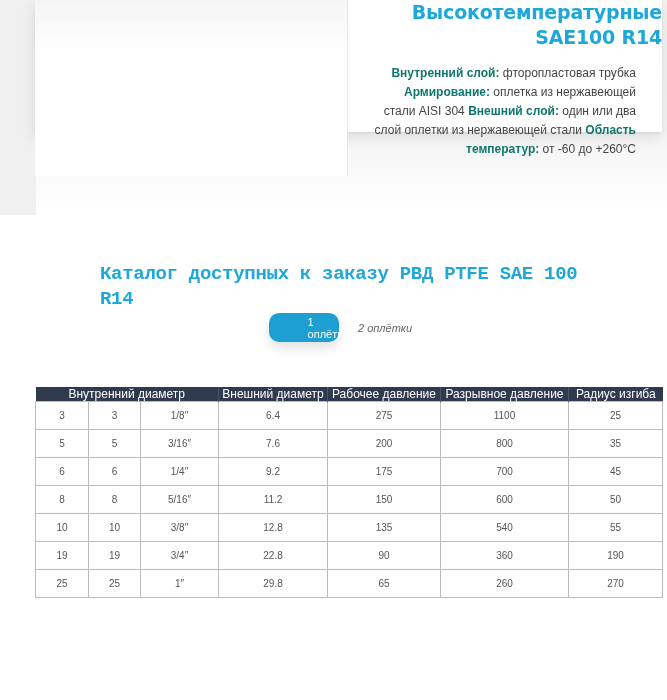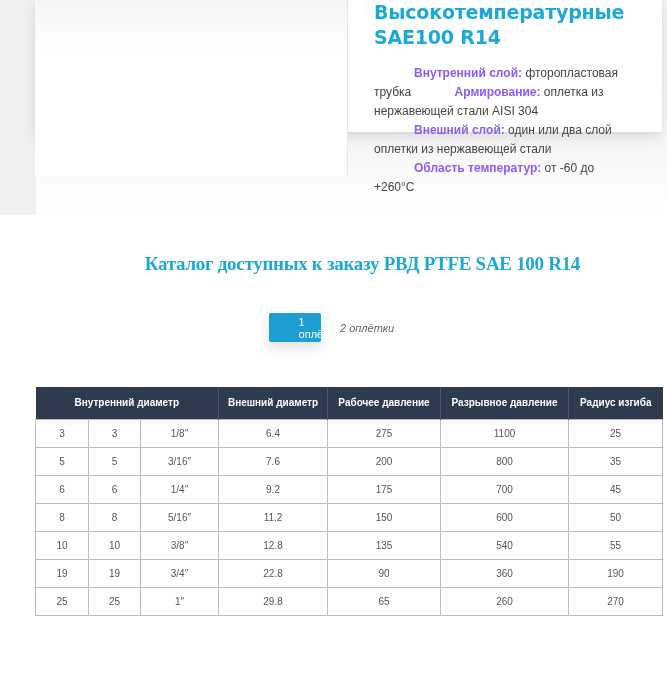--- a/index.html
+++ b/index.html
@@ -3,37 +3,37 @@
   <meta charset="utf-8">
   <style>
     * { box-sizing: border-box; margin: 0; padding: 0; }
     html, body { width: 667px; height: 700px; overflow: hidden; background: #ffffff; font-family: "Liberation Sans", "DejaVu Sans", sans-serif; color: #333; }
     .page { position: relative; width: 667px; height: 700px; background: #fff; }
     .bg-shade { position: absolute; left: 0; top: 0; width: 667px; height: 215px;
       background: linear-gradient(180deg, #f2f2f2 0%, #f7f7f7 70%, #ffffff 100%); }
     .bg-shade-left { position: absolute; left: 0; top: 0; width: 36px; height: 215px; background: #f0f0f0; }
 
     .card { position: absolute; left: 35px; top: 0; width: 627px; height: 132px; background: #fff;
-      box-shadow: 0 6px 14px rgba(0,0,0,0.10), 0 1px 2px rgba(0,0,0,0.06); display: flex; }
+      box-shadow: 0 6px 14px rgba(0,0,0,0.10), 0 1px 2px rgba(0,0,0,0.06); display: flex; text-align: right; }
     .card-image { width: 313px; height: 176px; background: linear-gradient(180deg, #f5f5f5 0%, #ffffff 30%, #ffffff 100%); border-right: 1px solid #e6e6e6; }
     .card-body { flex: 1; padding: 0 0 0 26px; }
     .card-title { color: #1ea8d8; font-family: "DejaVu Sans", sans-serif; font-weight: bold; font-size: 19px; line-height: 25px; margin-top: 0px; letter-spacing: -0.2px; }
     .card-desc { margin-top: 14px; font-size: 12px; line-height: 19px; color: #444; width: 262px; }
-    .card-desc b { color: #8b5cf6; font-weight: bold; margin-left: 40px; }
+    .card-desc b { color: #0f766e; font-weight: bold; }
 
-    .section-title { position: absolute; left: 100px; top: 251px; width: 480px; text-align: right; color: #1ea8d8;
-      font-family: Liberation Serif, serif; font-weight: bold; font-size: 19px; line-height: 25px; letter-spacing: -0.3px; }
+    .section-title { position: absolute; left: 100px; top: 262px; width: 480px; text-align: left; color: #1ea8d8;
+      font-family: Liberation Mono, monospace; font-weight: bold; font-size: 19px; line-height: 25px; letter-spacing: -0.3px; }
 
     .tabs { position: absolute; left: 269px; top: 313px; display: flex; align-items: center; }
-    .tab-active { width: 52px; height: 29px; background: #1e9fd1; color: #fff; font-size: 11px; border-radius: 2px;
+    .tab-active { width: 70px; height: 29px; background: #1e9fd1; color: #fff; font-size: 11px; border-radius: 10px;
       display: flex; align-items: center; justify-content: center; box-shadow: 0 6px 12px rgba(0,0,0,0.12); cursor: pointer; padding-left: 48px; }
     .tab { margin-left: 19px; color: #666; font-size: 11px; cursor: pointer; font-style: italic; }
 
     table.catalog { position: absolute; left: 35px; top: 387px; width: 627px; border-collapse: collapse; font-size: 10px; color: #555; table-layout: fixed; }
-    table.catalog th { background: #2f3a4f; color: #fff; font-weight: bold; height: 32px; border-right: 1px solid #4a5568; font-size: 10px; }
+    table.catalog th { background: #2f3a4f; color: #fff; font-weight: normal; height: 14px; border-right: 1px solid #4a5568; font-size: 12px; }
     table.catalog th:last-child { border-right: none; }
     table.catalog td { text-align: center; height: 28px; border: 1px solid #bcbcbc; }
     table.catalog tr.units td { color: #333; height: 28px; }
   </style>
 </head>
 <body>
 
 <div class="page">
   <div class="bg-shade"></div>
   <div class="bg-shade-left"></div>

